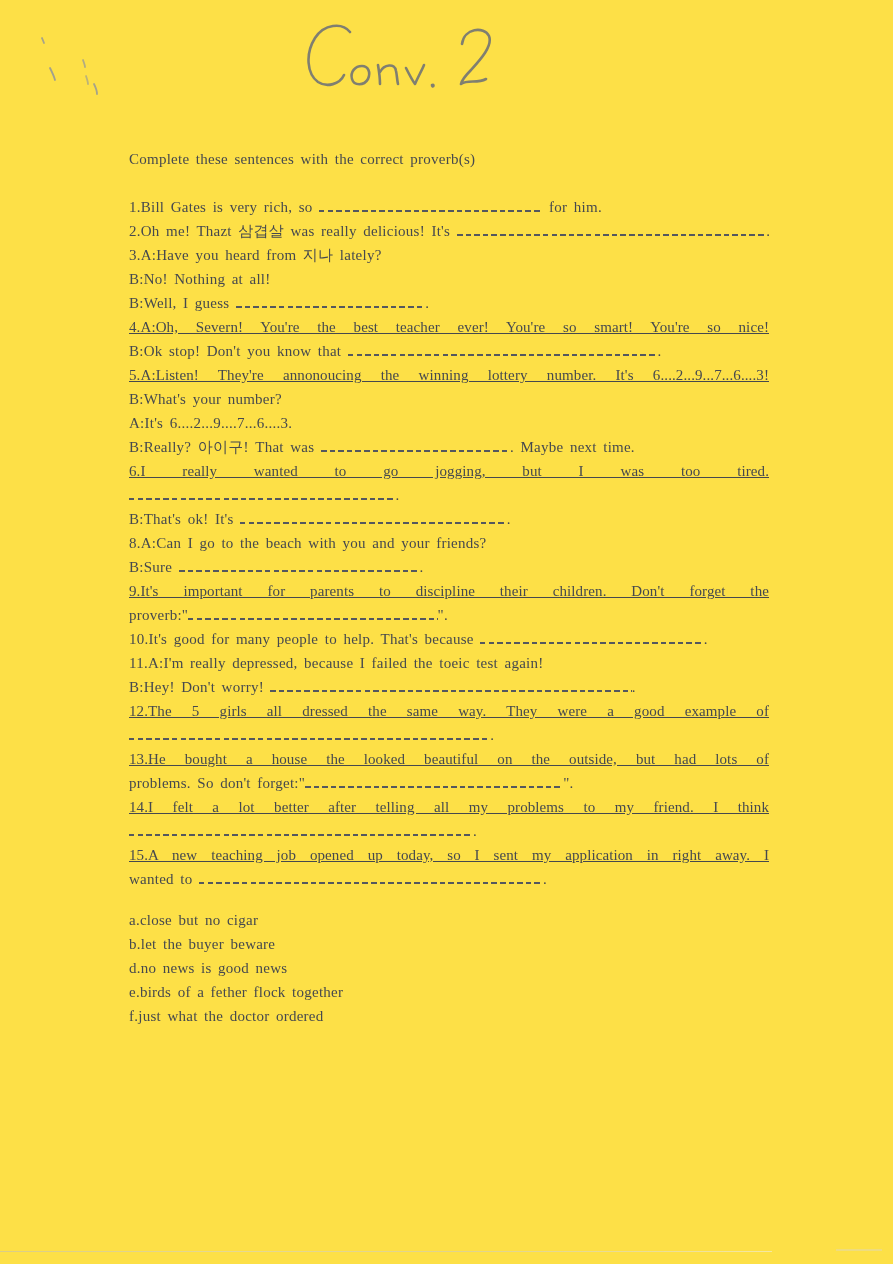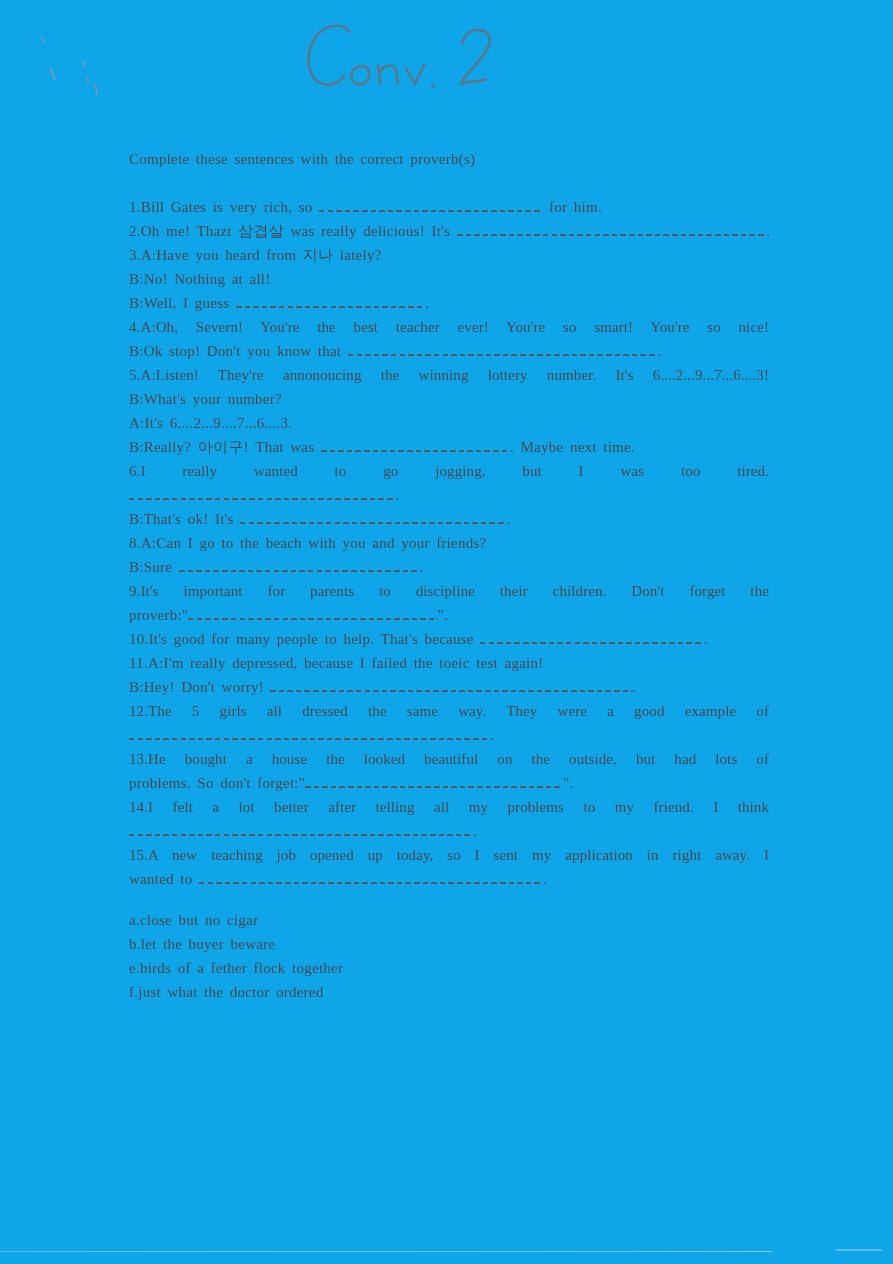--- a/index.html
+++ b/index.html
@@ -4,21 +4,21 @@
 <style>
   html, body {
     margin: 0;
     padding: 0;
     background: #ffffff;
   }
   .page {
     position: relative;
     width: 893px;
     height: 1264px;
-    background: #0ea5e9;
+    background: #fde047;
     overflow: hidden;
     font-family: "Liberation Serif", "DejaVu Serif", serif;
     color: #46494e;
   }
   .content {
     position: absolute;
     left: 129px;
     top: 147px;
     width: 640px;
     font-size: 15px;
@@ -29,20 +29,21 @@
   .line {
     white-space: pre;
     height: 24px;
   }
   .line.j {
     white-space: normal;
     text-align: justify;
     text-align-last: justify;
     letter-spacing: 0.1px;
     word-spacing: normal;
+    text-decoration: underline;
   }
   .instruction {
     margin-bottom: 24px;
   }
   .options {
     margin-top: 17px;
   }
   .blank {
     display: inline-block;
     height: 1em;
@@ -148,20 +149,21 @@
         <div class="line j">13.He bought a house the looked beautiful on the outside, but had lots of</div>
         <div class="line">problems. So don't forget:"<span class="blank" style="width:258.0px"></span>".</div>
         <div class="line j">14.I felt a lot better after telling all my problems to my friend. I think</div>
         <div class="line"><span class="blank" style="width:344.0px"></span>.</div>
         <div class="line j">15.A new teaching job opened up today, so I sent my application in right away. I</div>
         <div class="line">wanted to <span class="blank" style="width:344.0px"></span>.</div>
       </div>
     <div class="options">
         <div class="line">a.close but no cigar</div>
         <div class="line">b.let the buyer beware</div>
+        <div class="line">d.no news is good news</div>
         <div class="line">e.birds of a fether flock together</div>
         <div class="line">f.just what the doctor ordered</div>
       </div>
   </div>
 
   <div class="scan-line"></div>
   <div class="scan-smudge"></div>
 </div>
 
 </body></html>

